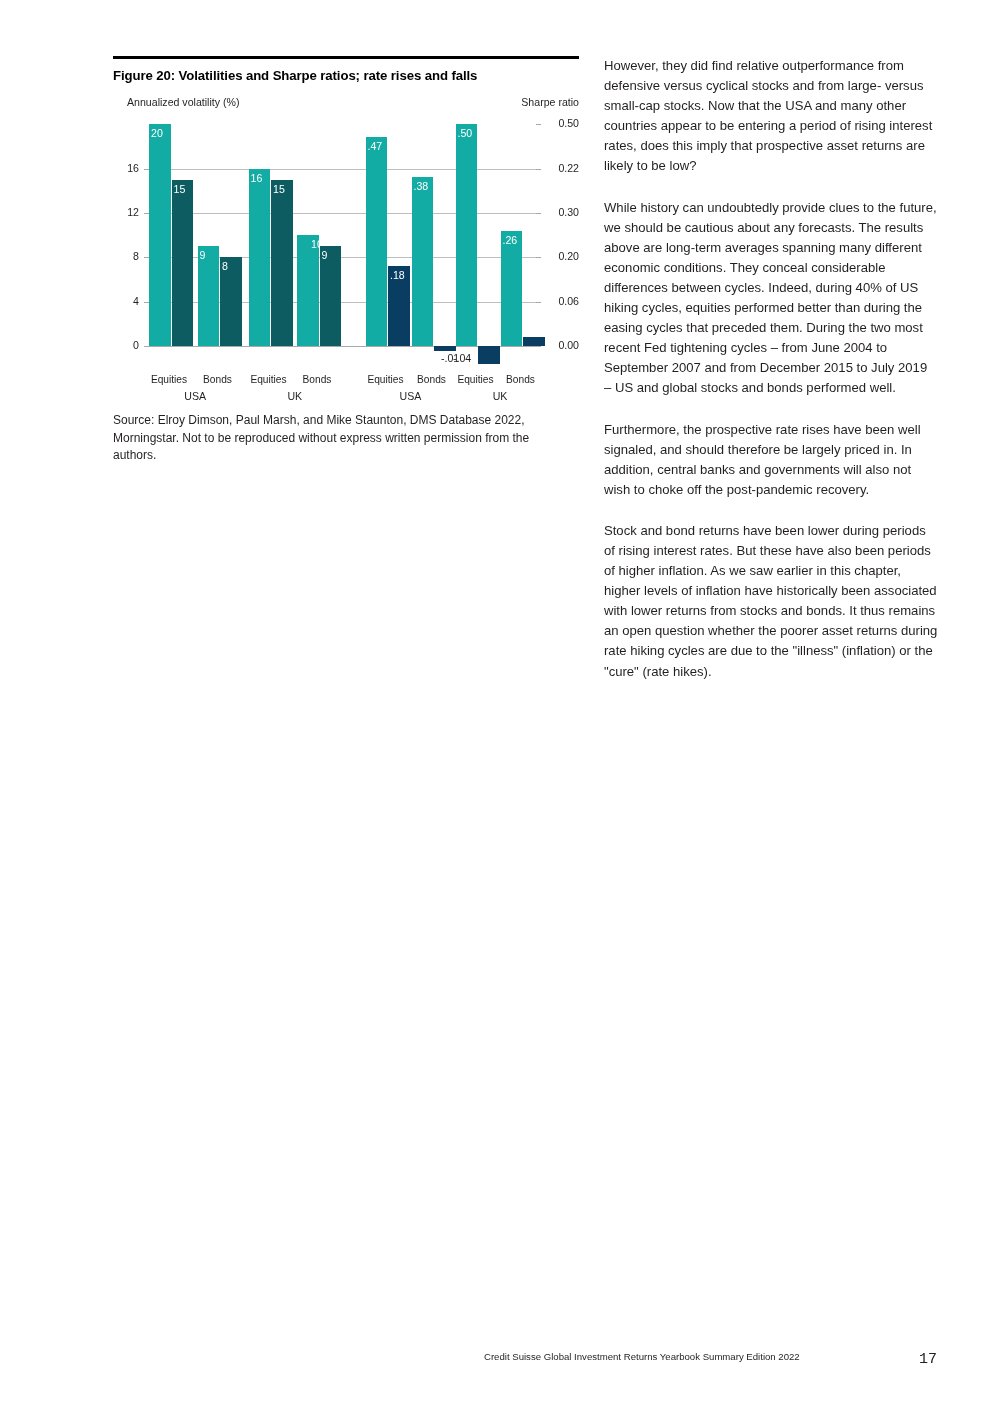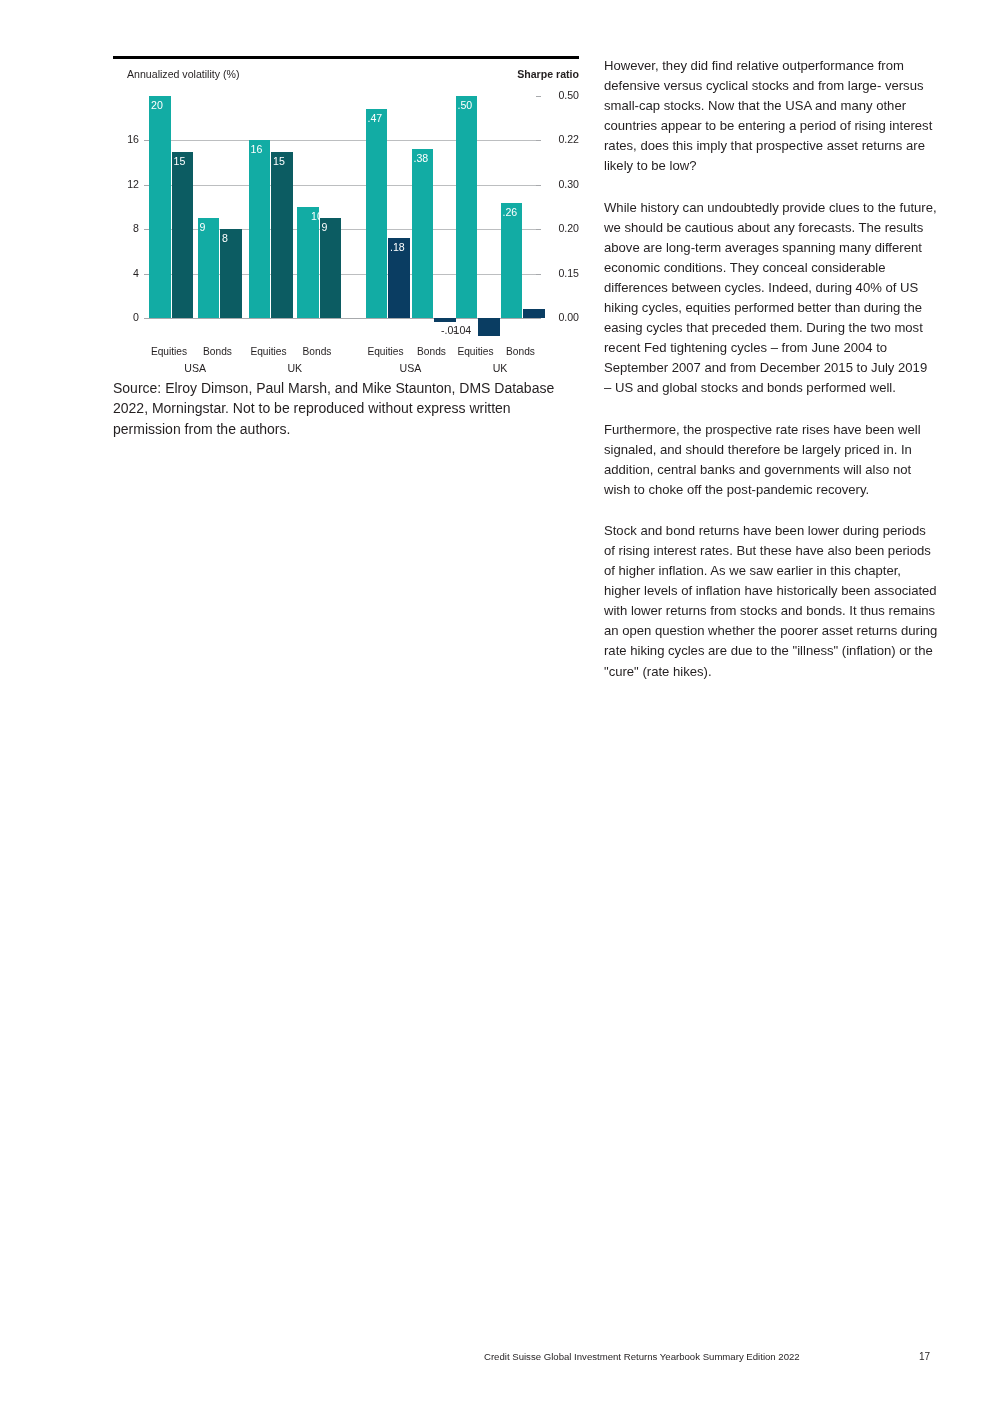--- a/index.html
+++ b/index.html
@@ -18,21 +18,21 @@
     height:3px;background:#000000;width:466px;margin:0 0 9px 0;
   }
   .fig-title{
     font-size:13.2px;font-weight:bold;letter-spacing:-0.1px;
     color:#000;margin:0 0 13px 0;line-height:1.15;
   }
   .axis-caption-row{
     position:relative;height:14px;margin-bottom:6px;font-size:10.6px;color:#231f20;
   }
   .axis-caption-left{position:absolute;left:14px;top:0;}
-  .axis-caption-right{position:absolute;right:0px;top:0;font-weight:bold;}
+  .axis-caption-right{position:absolute;right:0px;top:0;}
 
   
   #plot{
     position:relative;width:466px;height:255px;
   }
   .ytick{
     position:absolute;font-size:10.6px;color:#231f20;text-align:right;
   }
   .ytick-l{left:0px;width:26px;}
   .ytick-r{right:0px;width:34px;text-align:right;}
@@ -76,50 +76,51 @@
   
   #legend{
     position:relative;width:466px;height:16px;margin-top:4px;padding-left:15px;
   }
   .leg-item{position:absolute;display:flex;align-items:center;gap:6px;}
   .leg-sw{width:9px;height:9px;display:inline-block;}
   .leg-tx{font-size:10.6px;color:#231f20;}
 
   
   #source{
-    width:460px;margin-top:0;font-size:14px;line-height:1.45;color:#231f20;
+    width:460px;margin-top:6px;font-size:12px;line-height:1.45;color:#231f20;
   }
 
   
   #text-col{
     position:absolute;left:604px;top:56px;width:334px;
   }
   #text-col p{
     margin:0 0 21px 0;
     font-size:13.1px;line-height:20.1px;color:#231f20;
   }
 
   
   #footer{
     position:absolute;left:0;top:1351px;width:992px;height:16px;
   }
   #footer-title{
     position:absolute;left:484px;top:0;font-size:9.6px;color:#231f20;white-space:nowrap;
   }
   #footer-page{
-    position:absolute;left:919px;top:0;font-size:10px;color:#231f20;
+    position:absolute;left:919px;top:0;font-size:15px;color:#231f20;font-family:Liberation Mono, monospace;
   }
 </style>
 </head>
 <body>
 
 <div id="figure-block">
 
   <div class="fig-rule"></div>
 
+  <div class="fig-title">Figure 20: Volatilities and Sharpe ratios; rate rises and falls</div>
 
   <div class="axis-caption-row">
     <span class="axis-caption-left">Annualized volatility (%)</span>
     <span class="axis-caption-right">Sharpe ratio</span>
   </div>
 
   <div id="plot">
       <div class="tickmark" style="top: 230px;"></div>
       <div class="ytick ytick-l" style="top: 223px;">0</div>
       <div class="gridline" style="top: 185.6px;"></div>
@@ -130,21 +131,21 @@
       <div class="ytick ytick-l" style="top: 134.2px;">8</div>
       <div class="gridline" style="top: 96.8px;"></div>
       <div class="tickmark" style="top: 96.8px;"></div>
       <div class="ytick ytick-l" style="top: 89.8px; text-align: right;">12</div>
       <div class="gridline" style="top: 52.4px;"></div>
       <div class="tickmark" style="top: 52.4px;"></div>
       <div class="ytick ytick-l" style="top: 45.4px;">16</div>
       <div class="tickmark-r" style="top: 230px;"></div>
       <div class="ytick ytick-r" style="top: 223px;">0.00</div>
       <div class="tickmark-r" style="top: 185.6px;"></div>
-      <div class="ytick ytick-r" style="top: 178.6px;">0.15</div>
+      <div class="ytick ytick-r" style="top: 178.6px;">0.06</div>
       <div class="tickmark-r" style="top: 141.2px;"></div>
       <div class="ytick ytick-r" style="top: 134.2px;">0.20</div>
       <div class="tickmark-r" style="top: 96.8px;"></div>
       <div class="ytick ytick-r" style="top: 89.8px;">0.30</div>
       <div class="tickmark-r" style="top: 52.4px;"></div>
       <div class="ytick ytick-r" style="top: 45.4px;">0.22</div>
       <div class="tickmark-r" style="top: 8px;"></div>
       <div class="ytick ytick-r" style="top: 1px;">0.50</div>
       <div class="axis-zero" style="top: 230px;"></div>
       <div class="bar" style="left: 36px; width: 21.5px; height: 222px; background: rgb(18, 172, 164); top: 8px;"></div>

